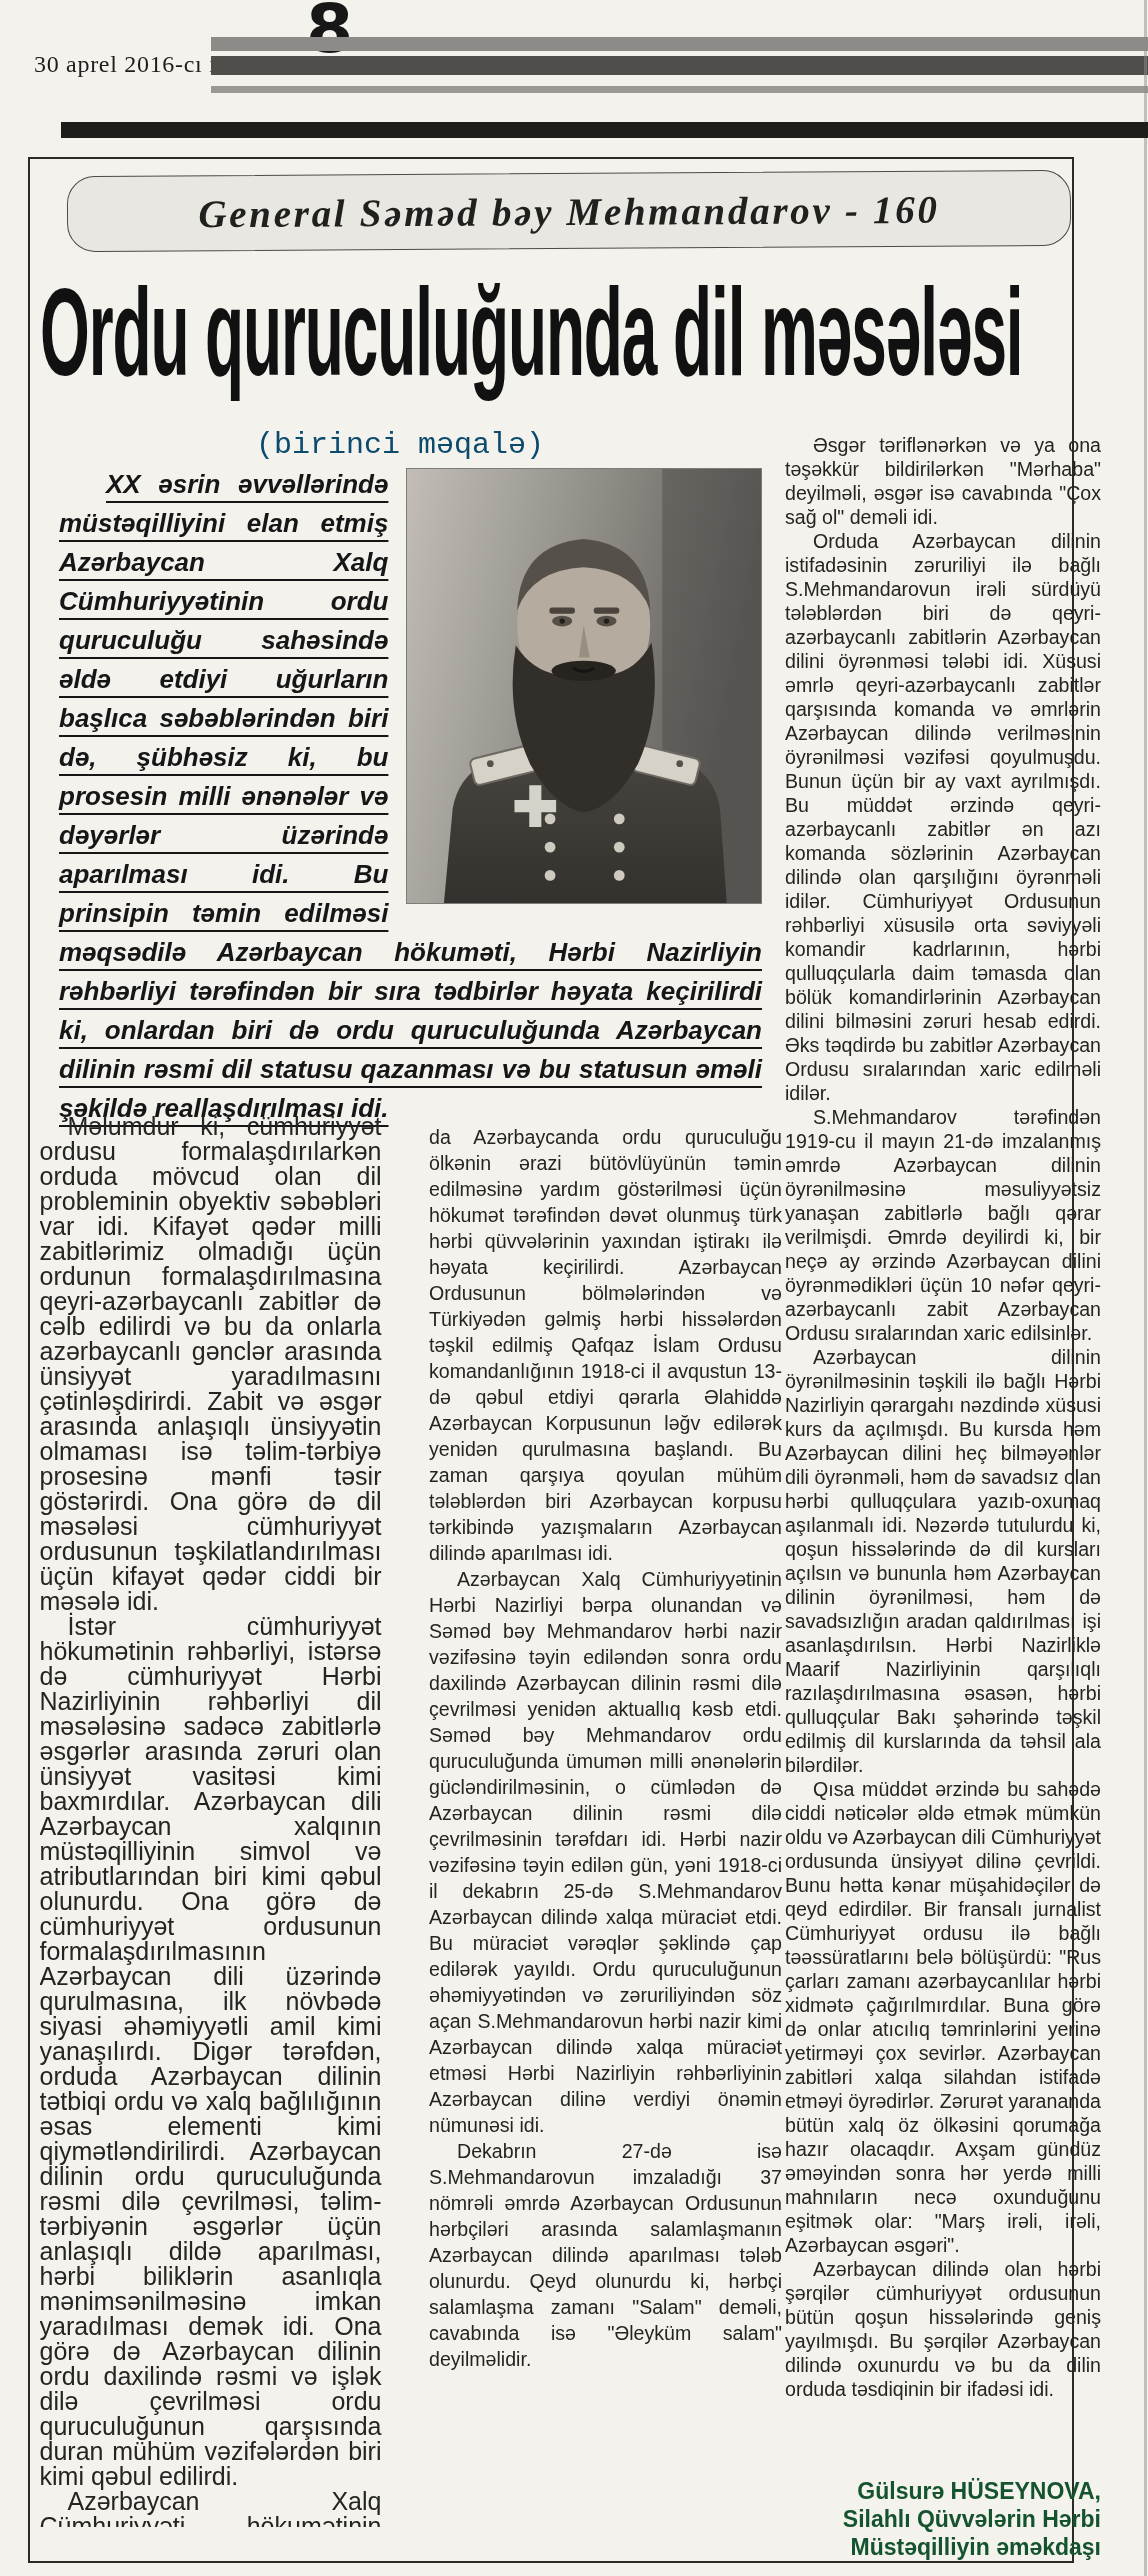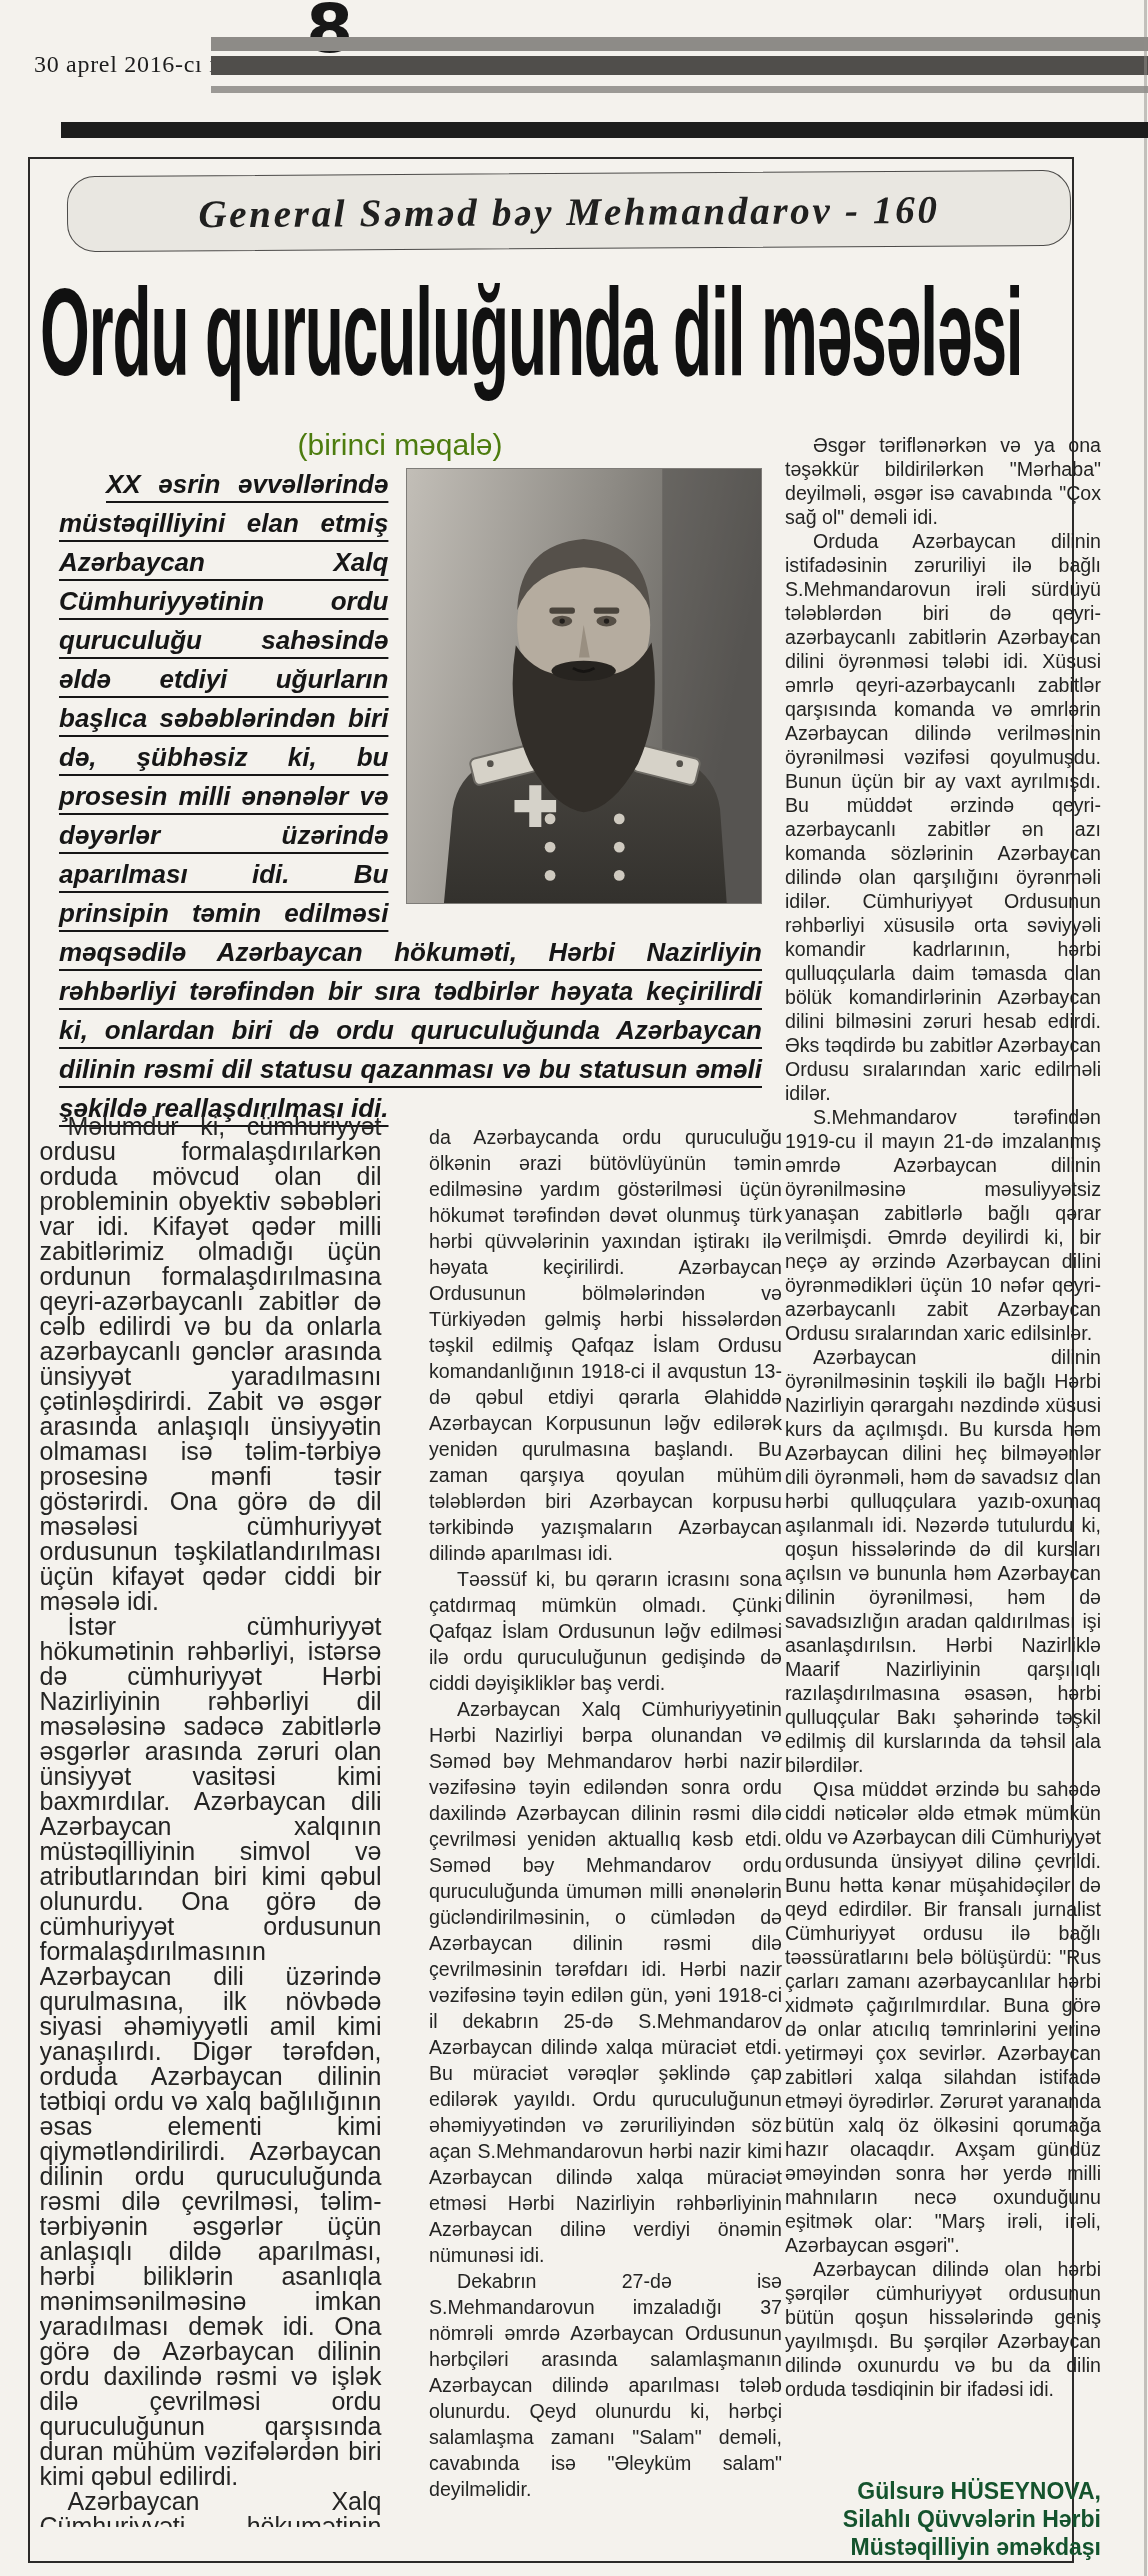--- a/index.html
+++ b/index.html
@@ -40,21 +40,21 @@
     position:absolute;left:9.5px;top:101px;width:1062px;height:143px;margin:0;
     display:flex;align-items:center;overflow:visible;
   }
   .headline span{
     display:inline-block;white-space:nowrap;
     font-weight:bold;font-size:82px;letter-spacing:-1.4px;color:#111;
     transform:scale(0.78,1.52);transform-origin:0 50%;
   }
   .subtitle{
     position:absolute;left:10px;top:269px;width:720px;text-align:center;
-    font-family:Liberation Sans, sans-serif;font-size:30px;color:#4d7c0f;
+    font-family:Liberation Mono, monospace;font-size:30px;color:#0c4a6e;
   }
   .lead{
     position:absolute;left:29px;top:306px;width:703px;
     font-size:26px;font-weight:bold;font-style:italic;line-height:39px;
     text-align:justify;color:#161616;
   }
   .lead-text{
     text-decoration:underline;text-decoration-thickness:2px;text-underline-offset:8px;
   }
   .lead-indent{display:inline-block;width:47px;}
@@ -151,21 +151,20 @@
 
   <div class="col col-left">
     <p>Məlumdur ki, cümhuriyyət ordusu formalaşdırılarkən orduda mövcud olan dil probleminin obyektiv səbəbləri var idi. Kifayət qədər milli zabitlərimiz olmadığı üçün ordunun formalaşdırılmasına qeyri-azərbaycanlı zabitlər də cəlb edilirdi və bu da onlarla azərbaycanlı gənclər arasında ünsiyyət yaradılmasını çətinləşdirirdi. Zabit və əsgər arasında anlaşıqlı ünsiyyətin olmaması isə təlim-tərbiyə prosesinə mənfi təsir göstərirdi. Ona görə də dil məsələsi cümhuriyyət ordusunun təşkilatlandırılması üçün kifayət qədər ciddi bir məsələ idi.</p>
     <p>İstər cümhuriyyət hökumətinin rəhbərliyi, istərsə də cümhuriyyət Hərbi Nazirliyinin rəhbərliyi dil məsələsinə sadəcə zabitlərlə əsgərlər arasında zəruri olan ünsiyyət vasitəsi kimi baxmırdılar. Azərbaycan dili Azərbaycan xalqının müstəqilliyinin simvol və atributlarından biri kimi qəbul olunurdu. Ona görə də cümhuriyyət ordusunun formalaşdırılmasının Azərbaycan dili üzərində qurulmasına, ilk növbədə siyasi əhəmiyyətli amil kimi yanaşılırdı. Digər tərəfdən, orduda Azərbaycan dilinin tətbiqi ordu və xalq bağlılığının əsas elementi kimi qiymətləndirilirdi. Azərbaycan dilinin ordu quruculuğunda rəsmi dilə çevrilməsi, təlim-tərbiyənin əsgərlər üçün anlaşıqlı dildə aparılması, hərbi biliklərin asanlıqla mənimsənilməsinə imkan yaradılması demək idi. Ona görə də Azərbaycan dilinin ordu daxilində rəsmi və işlək dilə çevrilməsi ordu quruculuğunun qarşısında duran mühüm vəzifələrdən biri kimi qəbul edilirdi.</p>
     <p>Azərbaycan Xalq Cümhuriyyəti hökumətinin 1918-ci il iyunun 27-də qəbul etdiyi xüsusi qərarla Azərbaycan dili Azərbaycanda dövlət dili elan edildi. Bu qərar Azərbaycan dilinin dövlətin bütün sahələrində, o cümlədən də ordu quruculuğunda tətbiqi üçün hüquqi baza yaratdı.</p>
     <p>Azərbaycan dilinin ordu quruculuğunda əsas tutulmasına hələ Əlahiddə Azərbaycan Koprusunun mövcudluğu dövründə cəhd göstərildi. Müstəqilliyin ilk ayların-</p>
   </div>
 
   <div class="col col-mid">
     <p class="no-indent">da Azərbaycanda ordu quruculuğu ölkənin ərazi bütövlüyünün təmin edilməsinə yardım göstərilməsi üçün hökumət tərəfindən dəvət olunmuş türk hərbi qüvvələrinin yaxından iştirakı ilə həyata keçirilirdi. Azərbaycan Ordusunun bölmələrindən və Türkiyədən gəlmiş hərbi hissələrdən təşkil edilmiş Qafqaz İslam Ordusu komandanlığının 1918-ci il avqustun 13-də qəbul etdiyi qərarla Əlahiddə Azərbaycan Korpusunun ləğv edilərək yenidən qurulmasına başlandı. Bu zaman qarşıya qoyulan mühüm tələblərdən biri Azərbaycan korpusu tərkibində yazışmaların Azərbaycan dilində aparılması idi.</p>
-    <p>Təəssüf ki, bu qərarın icrasını sona çatdırmaq mümkün olmadı. Çünki Qafqaz İslam Ordusunun ləğv edilməsi ilə ordu quruculuğunun gedişində də ciddi dəyişikliklər baş verdi.</p>
     <p>Azərbaycan Xalq Cümhuriyyətinin Hərbi Nazirliyi bərpa olunandan və Səməd bəy Mehmandarov hərbi nazir vəzifəsinə təyin ediləndən sonra ordu daxilində Azərbaycan dilinin rəsmi dilə çevrilməsi yenidən aktuallıq kəsb etdi. Səməd bəy Mehmandarov ordu quruculuğunda ümumən milli ənənələrin gücləndirilməsinin, o cümlədən də Azərbaycan dilinin rəsmi dilə çevrilməsinin tərəfdarı idi. Hərbi nazir vəzifəsinə təyin edilən gün, yəni 1918-ci il dekabrın 25-də S.Mehmandarov Azərbaycan dilində xalqa müraciət etdi. Bu müraciət vərəqlər şəklində çap edilərək yayıldı. Ordu quruculuğunun əhəmiyyətindən və zəruriliyindən söz açan S.Mehmandarovun hərbi nazir kimi Azərbaycan dilində xalqa müraciət etməsi Hərbi Nazirliyin rəhbərliyinin Azərbaycan dilinə verdiyi önəmin nümunəsi idi.</p>
     <p>Dekabrın 27-də isə S.Mehmandarovun imzaladığı 37 nömrəli əmrdə Azərbaycan Ordusunun hərbçiləri arasında salamlaşmanın Azərbaycan dilində aparılması tələb olunurdu. Qeyd olunurdu ki, hərbçi salamlaşma zamanı "Salam" deməli, cavabında isə "Əleyküm salam" deyilməlidir.</p>
   </div>
 
   <div class="col col-right">
     <p>Əsgər təriflənərkən və ya ona təşəkkür bildirilərkən "Mərhaba" deyilməli, əsgər isə cavabında "Çox sağ ol" deməli idi.</p>
     <p>Orduda Azərbaycan dilinin istifadəsinin zəruriliyi ilə bağlı S.Mehmandarovun irəli sürdüyü tələblərdən biri də qeyri-azərbaycanlı zabitlərin Azərbaycan dilini öyrənməsi tələbi idi. Xüsusi əmrlə qeyri-azərbaycanlı zabitlər qarşısında komanda və əmrlərin Azərbaycan dilində verilməsinin öyrənilməsi vəzifəsi qoyulmuşdu. Bunun üçün bir ay vaxt ayrılmışdı. Bu müddət ərzində qeyri-azərbaycanlı zabitlər ən azı komanda sözlərinin Azərbaycan dilində olan qarşılığını öyrənməli idilər. Cümhuriyyət Ordusunun rəhbərliyi xüsusilə orta səviyyəli komandir kadrlarının, hərbi qulluqçularla daim təmasda olan bölük komandirlərinin Azərbaycan dilini bilməsini zəruri hesab edirdi. Əks təqdirdə bu zabitlər Azərbaycan Ordusu sıralarından xaric edilməli idilər.</p>
     <p>S.Mehmandarov tərəfindən 1919-cu il mayın 21-də imzalanmış əmrdə Azərbaycan dilinin öyrənilməsinə məsuliyyətsiz yanaşan zabitlərlə bağlı qərar verilmişdi. Əmrdə deyilirdi ki, bir neçə ay ərzində Azərbaycan dilini öyrənmədikləri üçün 10 nəfər qeyri-azərbaycanlı zabit Azərbaycan Ordusu sıralarından xaric edilsinlər.</p>
     <p>Azərbaycan dilinin öyrənilməsinin təşkili ilə bağlı Hərbi Nazirliyin qərargahı nəzdində xüsusi kurs da açılmışdı. Bu kursda həm Azərbaycan dilini heç bilməyənlər dili öyrənməli, həm də savadsız olan hərbi qulluqçulara yazıb-oxumaq aşılanmalı idi. Nəzərdə tutulurdu ki, qoşun hissələrində də dil kursları açılsın və bununla həm Azərbaycan dilinin öyrənilməsi, həm də savadsızlığın aradan qaldırılması işi asanlaşdırılsın. Hərbi Nazirliklə Maarif Nazirliyinin qarşılıqlı razılaşdırılmasına əsasən, hərbi qulluqçular Bakı şəhərində təşkil edilmiş dil kurslarında da təhsil ala bilərdilər.</p>
     <p>Qısa müddət ərzində bu sahədə ciddi nəticələr əldə etmək mümkün oldu və Azərbaycan dili Cümhuriyyət ordusunda ünsiyyət dilinə çevrildi. Bunu hətta kənar müşahidəçilər də qeyd edirdilər. Bir fransalı jurnalist Cümhuriyyət ordusu ilə bağlı təəssüratlarını belə bölüşürdü: "Rus çarları zamanı azərbaycanlılar hərbi xidmətə çağırılmırdılar. Buna görə də onlar atıcılıq təmrinlərini yerinə yetirməyi çox sevirlər. Azərbaycan zabitləri xalqa silahdan istifadə etməyi öyrədirlər. Zərurət yarananda bütün xalq öz ölkəsini qorumağa hazır olacaqdır. Axşam gündüz əməyindən sonra hər yerdə milli mahnıların necə oxunduğunu eşitmək olar: "Marş irəli, irəli, Azərbaycan əsgəri".</p>

